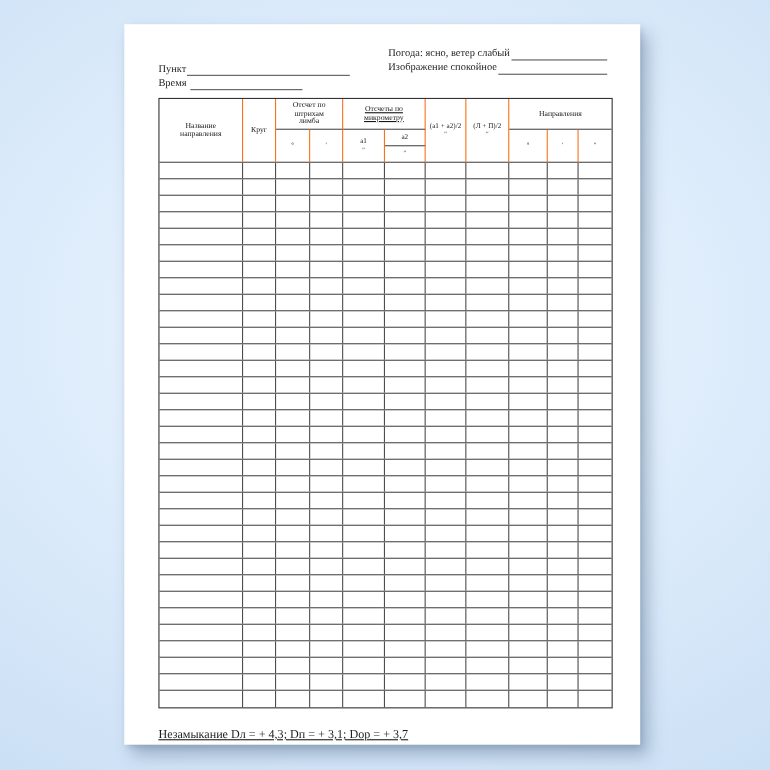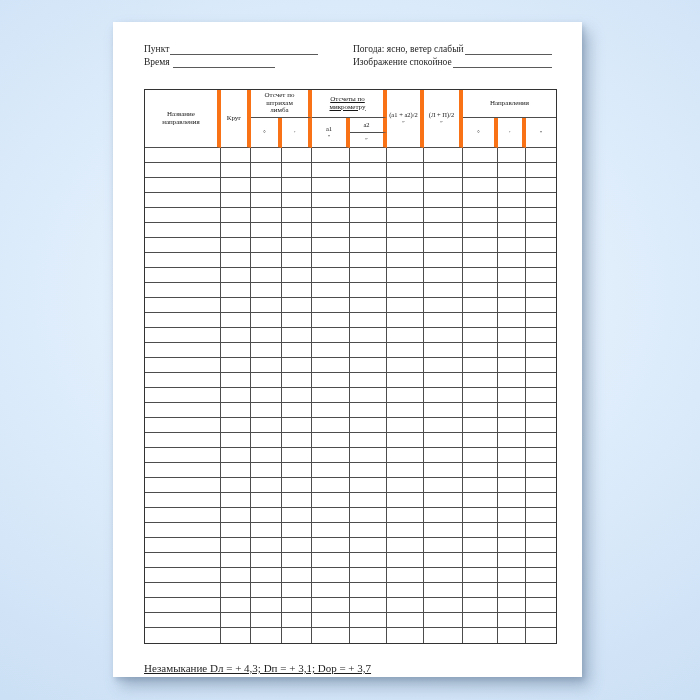--- a/index.html
+++ b/index.html
@@ -16,21 +16,21 @@
     background: #ffffff;
     box-shadow: 7px 9px 14px rgba(90,115,145,.45), 2px 3px 5px rgba(90,115,145,.28);
   }
 
   
   .fh {
     position: absolute; top: 21px; left: 31px; width: 408px;
     display: flex; justify-content: space-between;
     font-size: 9.5px; line-height: 13px; color: #1e1e1e;
   }
-  .fh-left  { width: 174px; }
+  .fh-left  { width: 174px; margin-top: 14px; }
   .fh-right { width: 199px; }
   .fh-line  { display: flex; align-items: flex-end; height: 13px; }
   .lbl { white-space: pre; }
   .fill { flex: 1 1 auto; border-bottom: 1px solid #5a5a5a; margin: 0 0 1px 1px; height: 9px; }
   .fill.fx31  { flex: 0 0 31px; }
   .fill.fx102 { flex: 0 0 102px; }
   .spacer { flex: 1 1 auto; }
   .tlabel { white-space: pre; margin-left: 2px; }
 
   
@@ -39,21 +39,21 @@
     border: 1.5px solid #333333; background: #fff;
     --cols: 76px 30px 31px 30px 38px 37px 37px 39px 35px 28px 30px;
   }
   .thead {
     display: grid;
     grid-template-columns: var(--cols);
     grid-template-rows: 28px 15px 15px;
     font-size: 7px; line-height: 7.5px; color: #171717; text-align: center;
   }
   .hc {
-    border-right: 4px solid #f97316; border-bottom: 1px solid #4d4d4d;
+    border-right: 1px solid #f97316; border-bottom: 1px solid #4d4d4d;
     display: flex; flex-direction: column; align-items: center; justify-content: center;
     overflow: hidden;
   }
   .hc .wrap46 { width: 46px; }
   .hc .wrap36 { width: 36px; }
   .no-r { border-right: none; }
   .unit { font-size: 6px; line-height: 6px; margin-top: 1px; color: #2a2a2a; }
   .mark { font-size: 6px; line-height: 6px; color: #2a2a2a; }
   .fs65 { font-size: 6.5px; }
 

